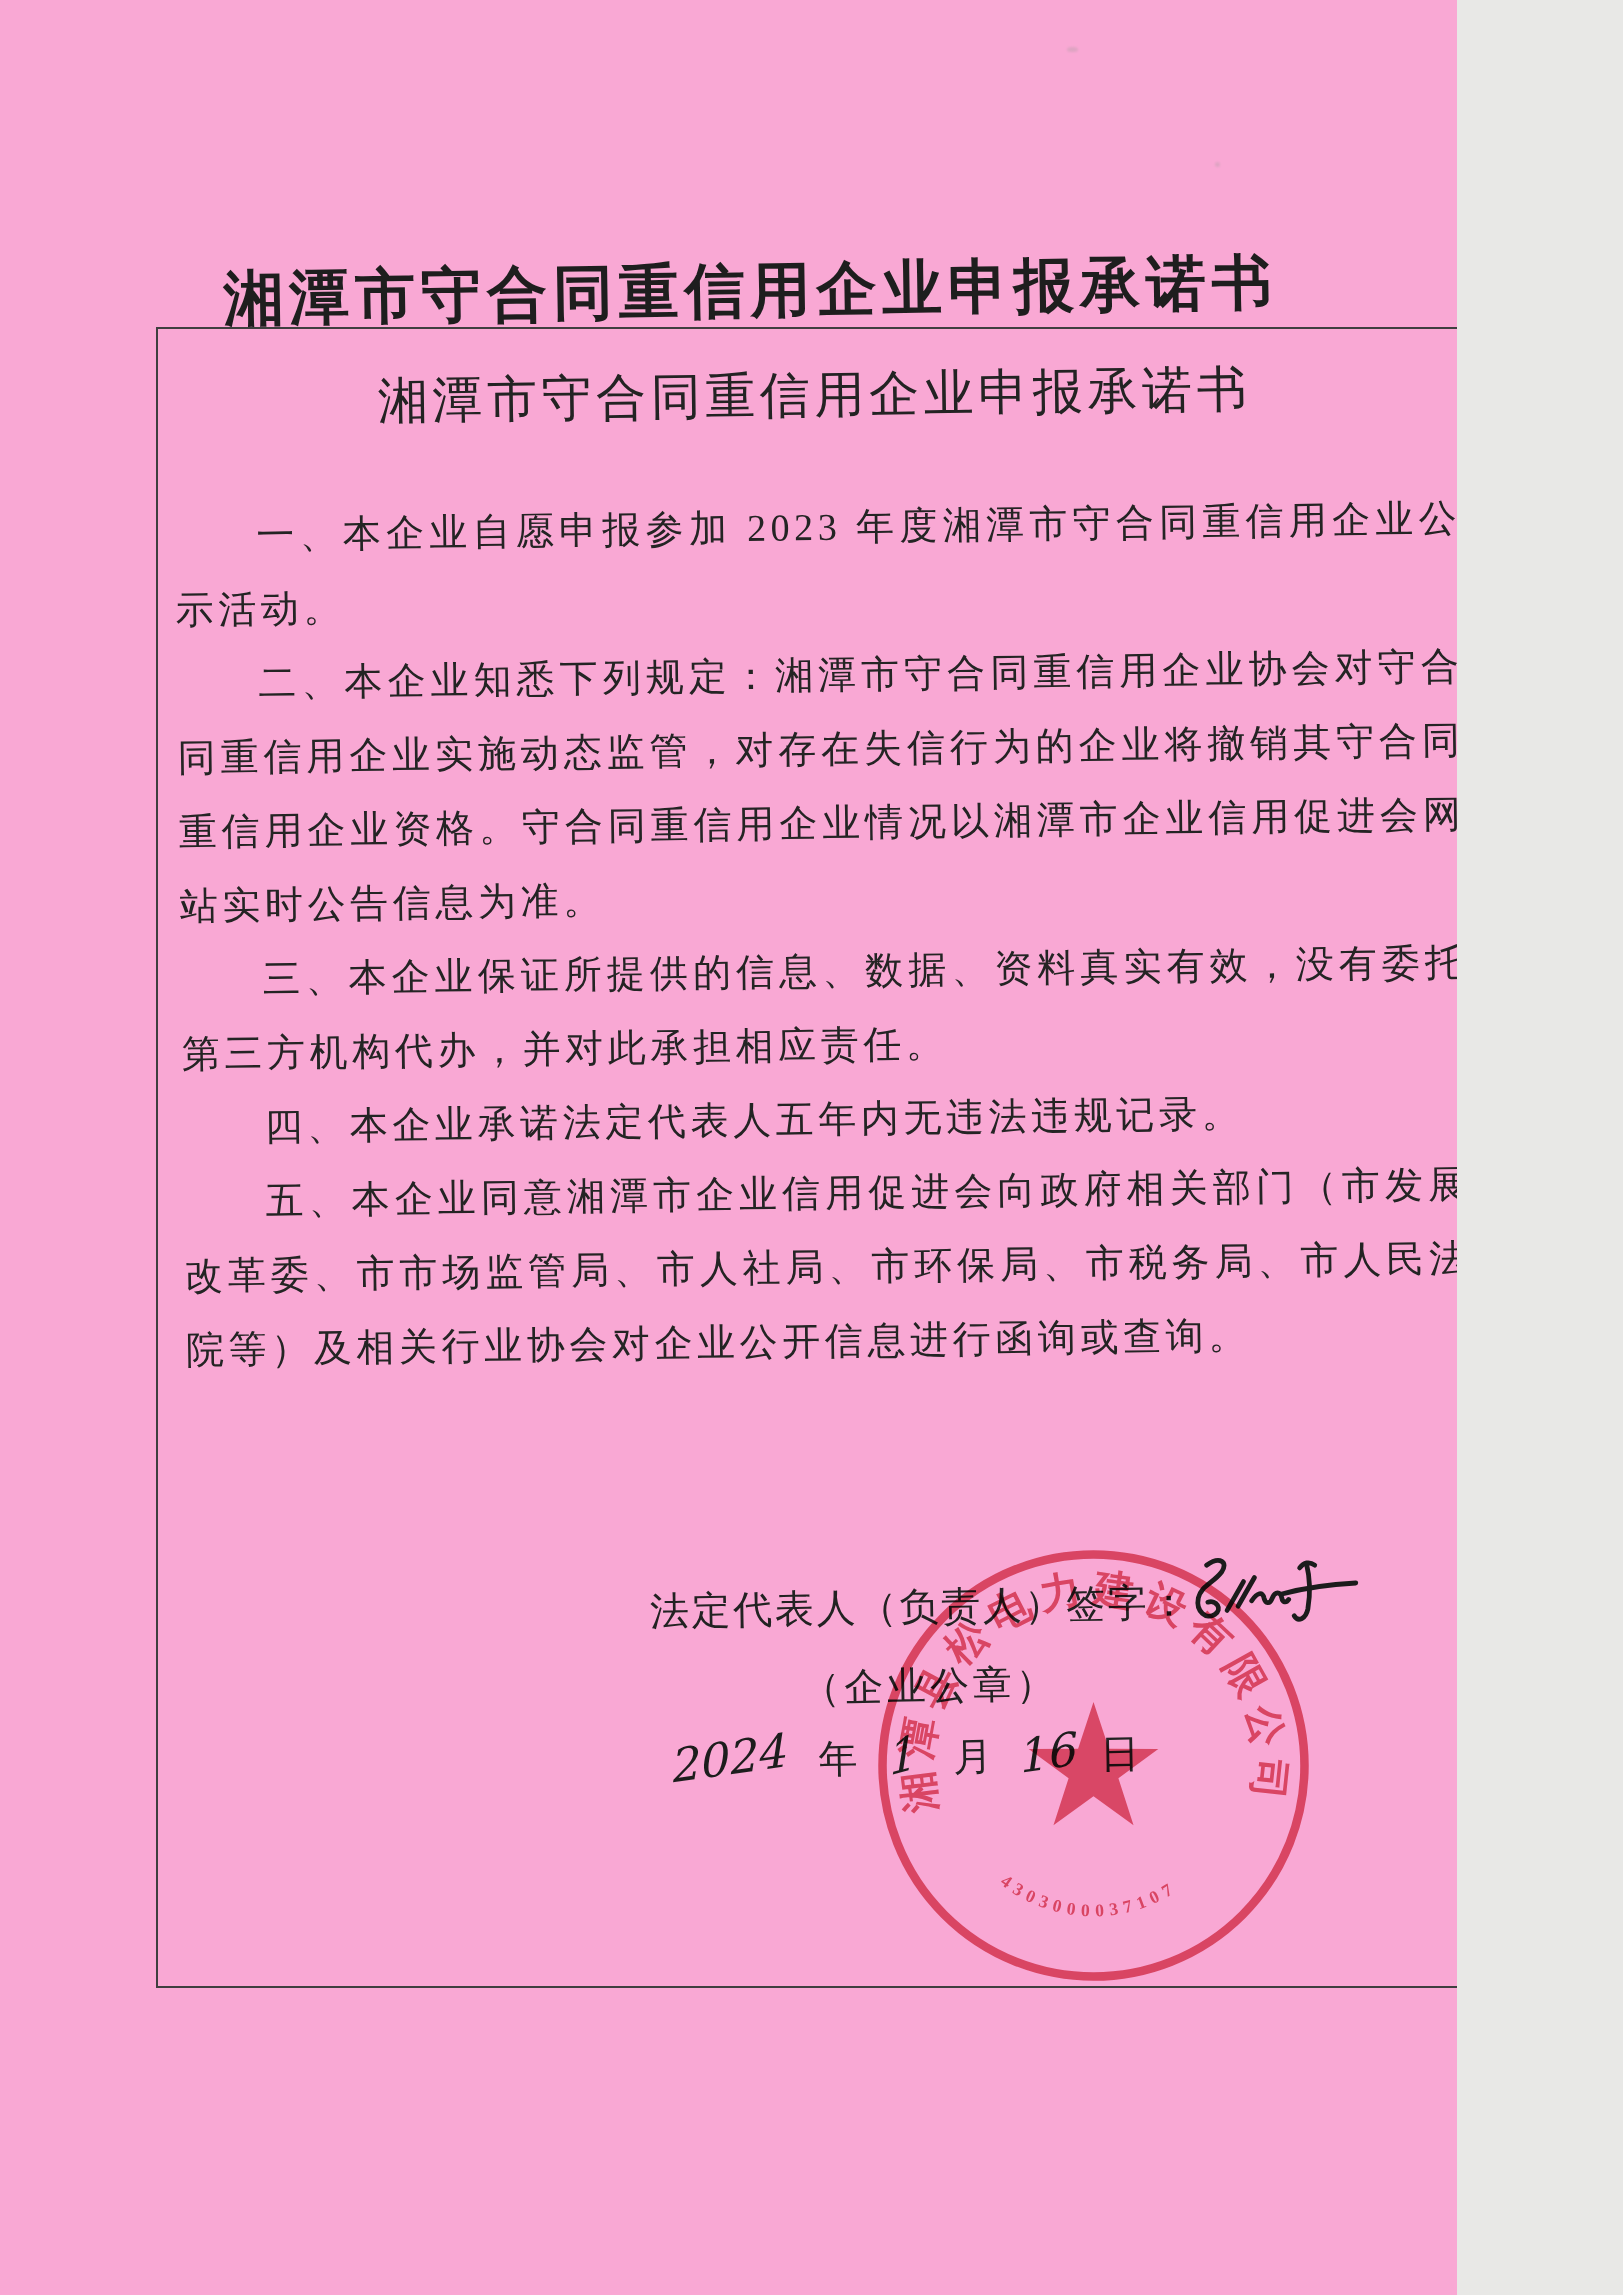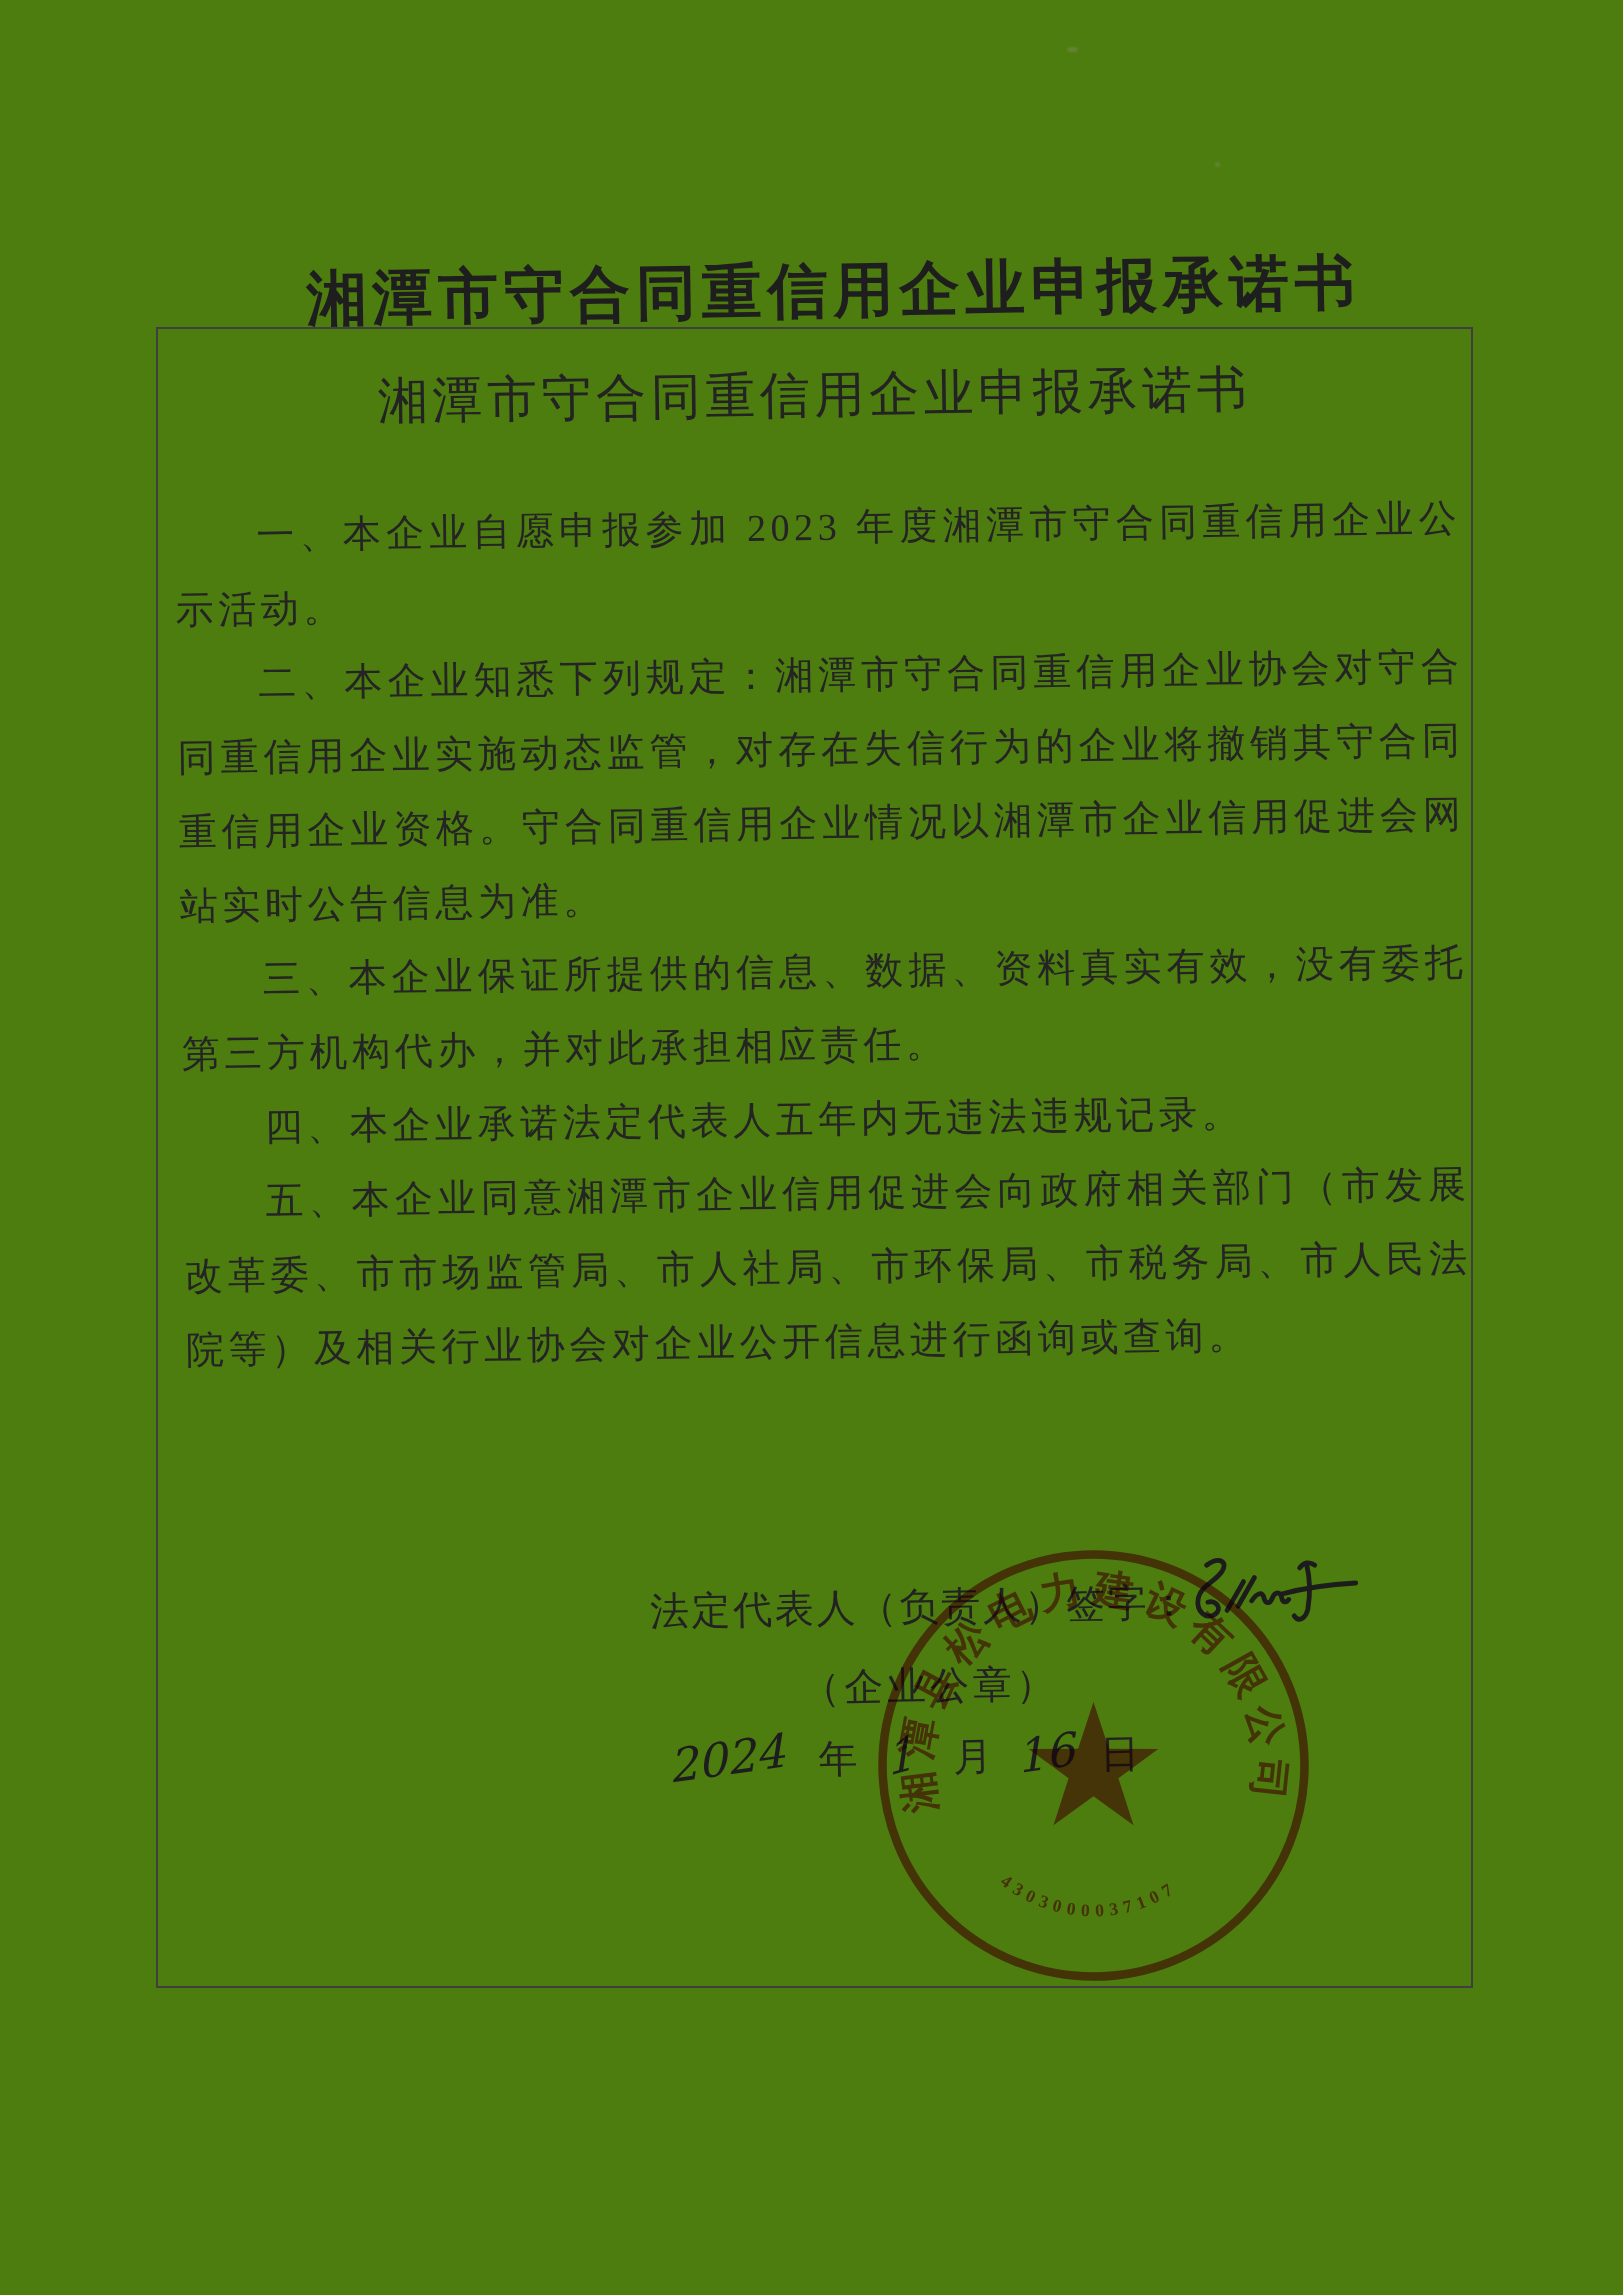--- a/index.html
+++ b/index.html
@@ -1,19 +1,19 @@
 <!DOCTYPE html>
 <html style="font-size:10.5px"><head>
 <meta charset="utf-8">
 <style>
   html,body{margin:0;padding:0;background:#e8e8e6;}
   .page{
     position:relative;
-    width:1623px;height:2295px;
-    background:#4d7c0f;
+    width:1457px;height:2295px;
+    background:#f9a8d4;
     overflow:hidden;
     font-family:"Liberation Serif","DejaVu Serif",serif;
     color:#262626;
   }
   
   .smudge{position:absolute;border-radius:50%;background:#9a9a96;opacity:.28;filter:blur(1.3px);}
   .smudge.s1{left:1067px;top:47px;width:10.5px;height:4.6px;}
   .smudge.s2{left:1215px;top:162px;width:5.2px;height:5.2px;}
 
   .doc-title{

